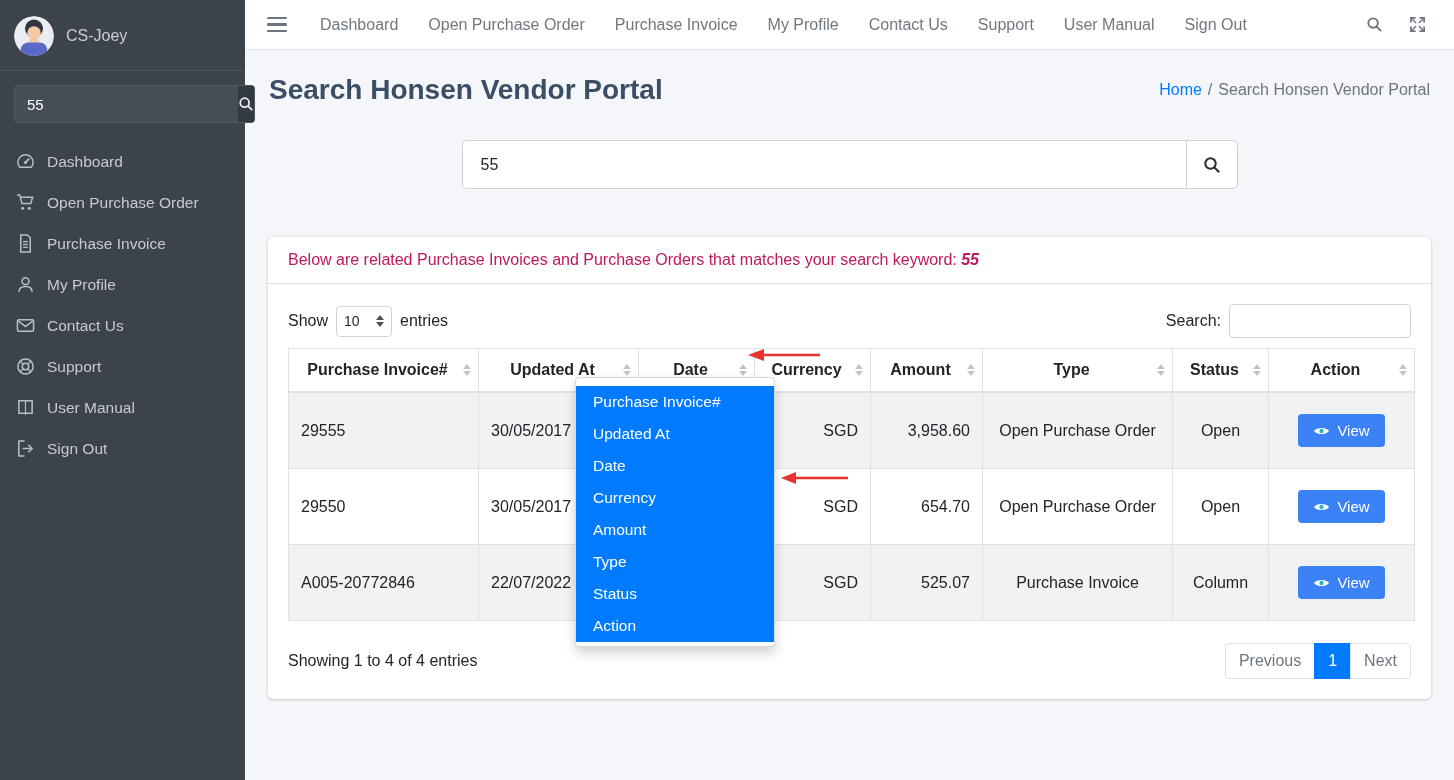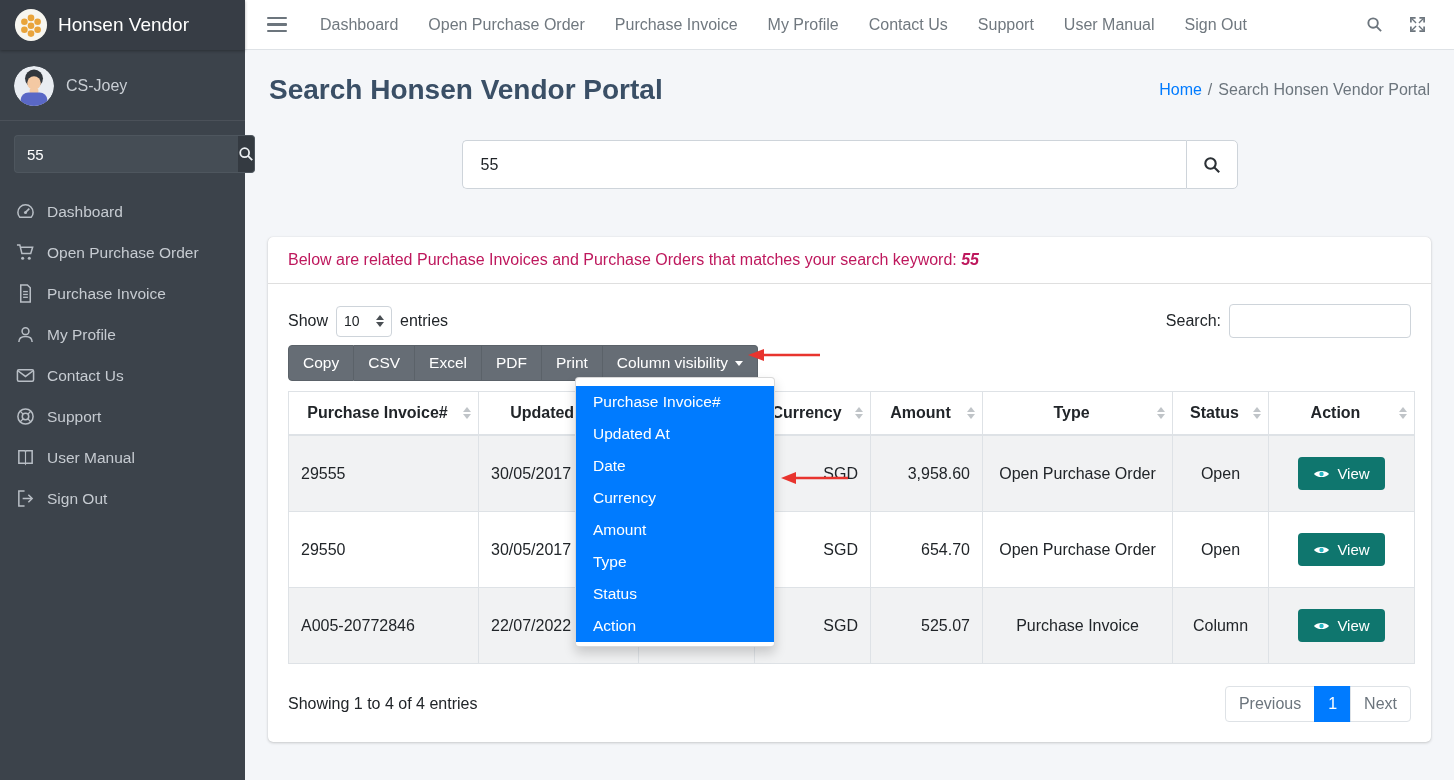--- a/index.html
+++ b/index.html
@@ -67,55 +67,40 @@
   table.dt th, table.dt td { border:1px solid #dee2e6; padding:12px 12px; overflow:hidden; white-space:nowrap; }
   table.dt thead th { font-weight:700; position:relative; padding-right:24px; background:#fff; border-bottom-width:2px; }
   table.dt td { padding-top:21px; padding-bottom:21px; }
   table.dt tbody tr:nth-child(odd) { background:#f1f2f3; }
   .t-c { text-align:center; } .t-r { text-align:right; }
   .sort { position:absolute; right:7px; top:50%; transform:translateY(-50%); display:flex; flex-direction:column; gap:2px; opacity:.55; }
   .sort i { display:block; width:0; height:0; border-left:4px solid transparent; border-right:4px solid transparent; }
   .sort i.u { border-bottom:5px solid #8d959c; }
   .sort i.d { border-top:5px solid #8d959c; }
 
-  .btn-view { background:#0f766e; border:none; border-radius:4px; color:#fff; font-size:15px; padding:8px 15px; display:inline-flex; align-items:center; gap:7px; cursor:pointer; font-family:"Liberation Sans",sans-serif; }
+  .btn-view { background:#3b82f6; border:none; border-radius:4px; color:#fff; font-size:15px; padding:8px 15px; display:inline-flex; align-items:center; gap:7px; cursor:pointer; font-family:"Liberation Sans",sans-serif; }
   .btn-view svg { width:17px; height:12px; }
 
   .tfoot { display:flex; align-items:center; justify-content:space-between; margin-top:22px; font-size:16px; color:#212529; }
   .pg { display:inline-flex; }
   .pg-item { border:1px solid #dee2e6; background:#fff; color:#6c757d; font-size:16px; padding:8px 13px; cursor:pointer; margin-left:-1px; }
   .pg-item:first-child { border-radius:4px 0 0 4px; margin-left:0; }
   .pg-item:last-child { border-radius:0 4px 4px 0; }
   .pg-item.active { background:#007bff; border-color:#007bff; color:#fff; }
 
   
   .colvis-menu { position:absolute; left:307px; top:93px; width:200px; background:#fff; border:1px solid rgba(0,0,0,.15); border-radius:4px; padding:8px 0 4px; box-shadow:0 6px 12px rgba(0,0,0,.175); z-index:8; }
   .dd-item { background:#007bff; color:#fff; font-size:15.5px; padding:7px 17px; cursor:pointer; }
 
   .annot { position:absolute; z-index:12; pointer-events:none; }
 </style>
 </head>
 <body>
 
 <aside class="sidebar">
-  <div class="brand">
-    <svg viewBox="0 0 36 36">
-        <circle cx="18" cy="18" r="17" fill="#f7f6f0"></circle>
-        <g fill="#e9a43b">
-          <circle cx="18" cy="10.5" r="3.5"></circle>
-          <circle cx="11" cy="14.6" r="3.5"></circle>
-          <circle cx="25" cy="14.6" r="3.5"></circle>
-          <circle cx="18" cy="18.8" r="3.5"></circle>
-          <circle cx="11" cy="23" r="3.5"></circle>
-          <circle cx="25" cy="23" r="3.5"></circle>
-          <circle cx="18" cy="27.1" r="3.5"></circle>
-        </g>
-      </svg>
-    <span class="brand-text">Honsen Vendor</span>
-  </div>
   <div class="user-panel">
     <svg viewBox="0 0 40 40">
         <clipPath id="av">
           <circle cx="20" cy="20" r="20"></circle>
         </clipPath>
         <g clip-path="url(#av)">
           <rect width="40" height="40" fill="#e9edf2"></rect>
           <circle cx="20" cy="12.5" r="9" fill="#31363c"></circle>
           <circle cx="20" cy="17" r="6.8" fill="#f4c9a3"></circle>
           <rect x="15.6" y="22" width="8.8" height="6" rx="2.5" fill="#f4c9a3"></rect>
@@ -261,31 +246,20 @@
               </span>
           </div>
           <span>entries</span>
         </div>
         <div class="flt">
           <span>Search:</span>
           <input type="text" value="" style="">
         </div>
       </div>
 
-      <div class="btn-row">
-        <button class="dt-btn">Copy</button>
-        <button class="dt-btn">CSV</button>
-        <button class="dt-btn">Excel</button>
-        <button class="dt-btn">PDF</button>
-        <button class="dt-btn">Print</button>
-        <button class="dt-btn">
-            <span>Column visibility</span>
-            <span class="caret"></span>
-          </button>
-      </div>
 
       <table class="dt">
         <colgroup>
             <col style="width:190px">
             <col style="width:160px">
             <col style="width:116px">
             <col style="width:116px">
             <col style="width:112px">
             <col style="width:190px">
             <col style="width:96px">

